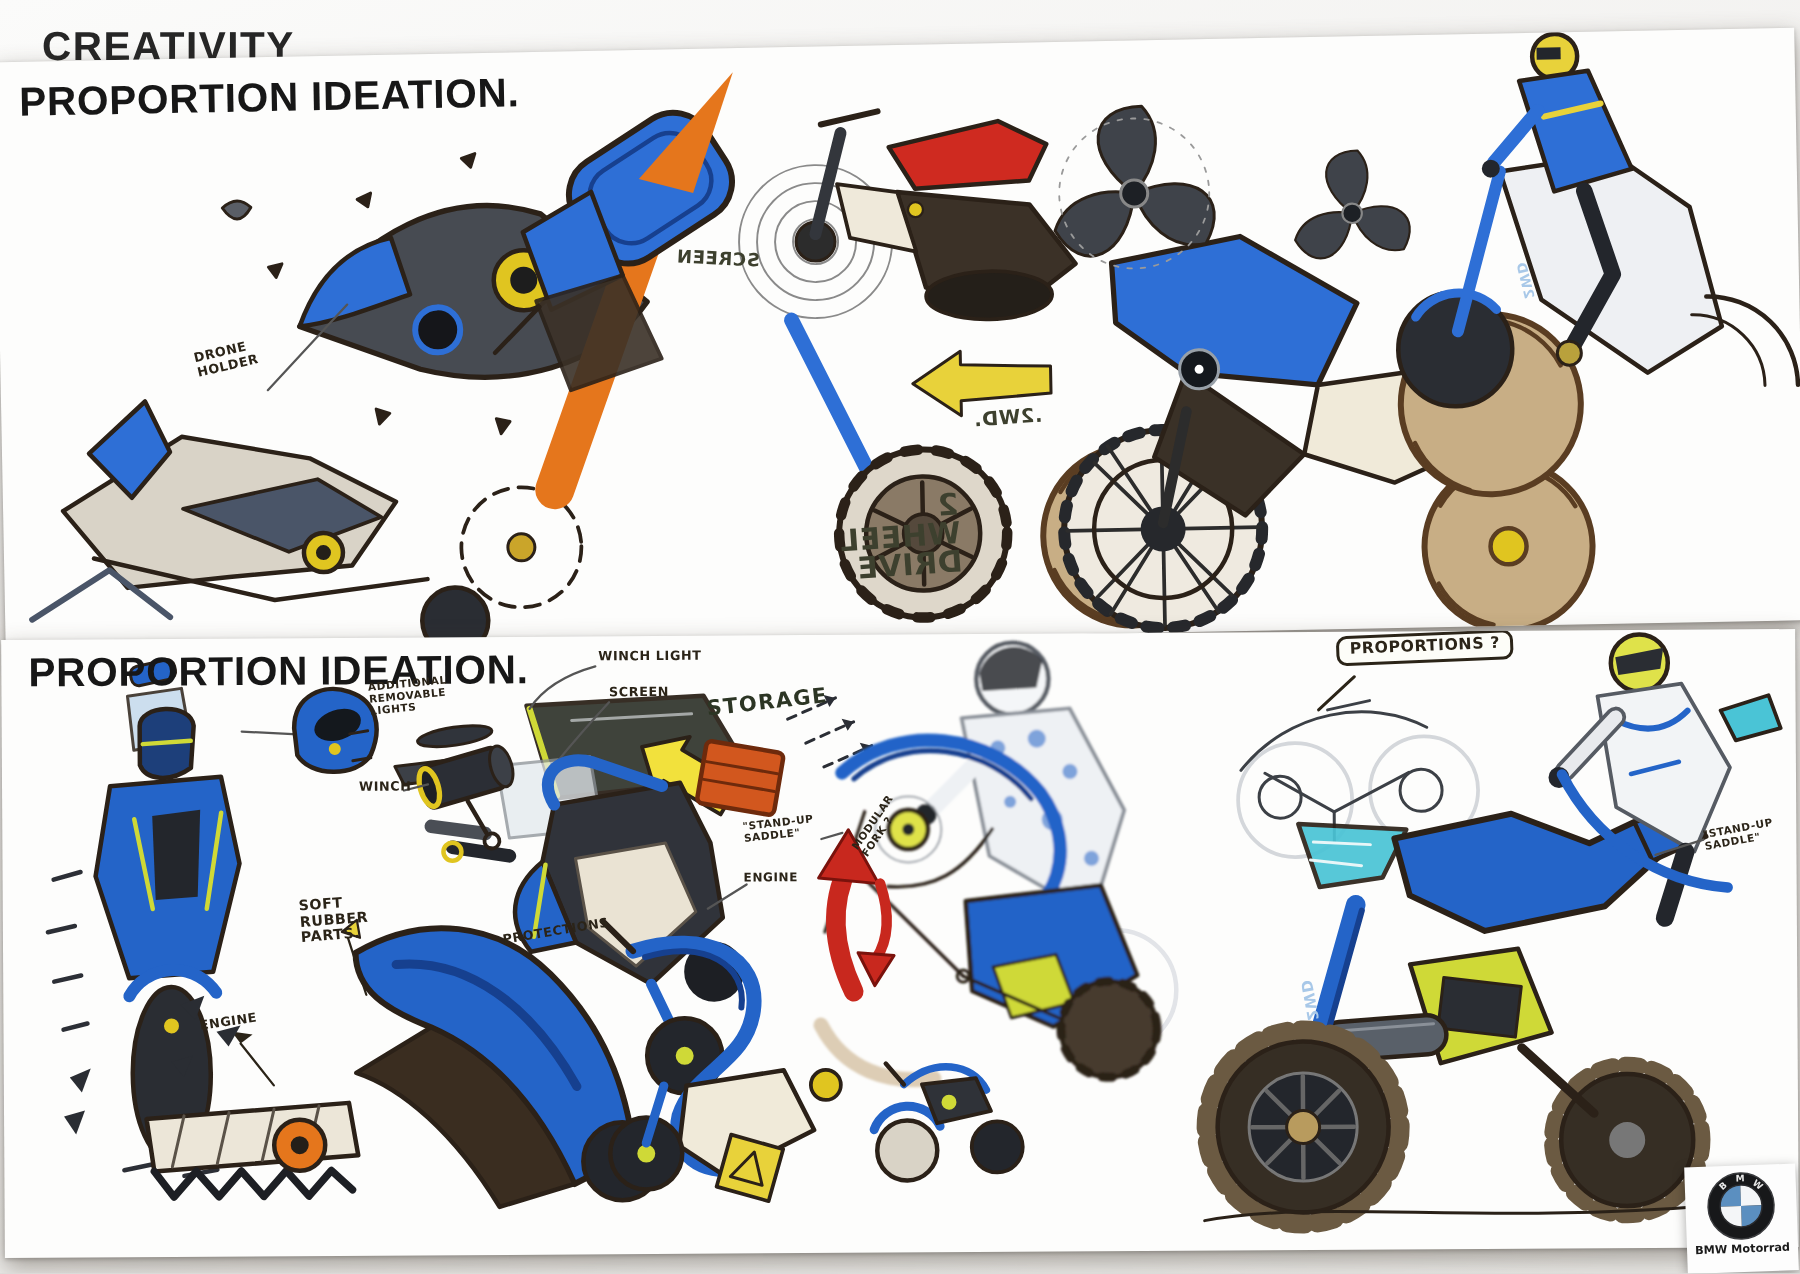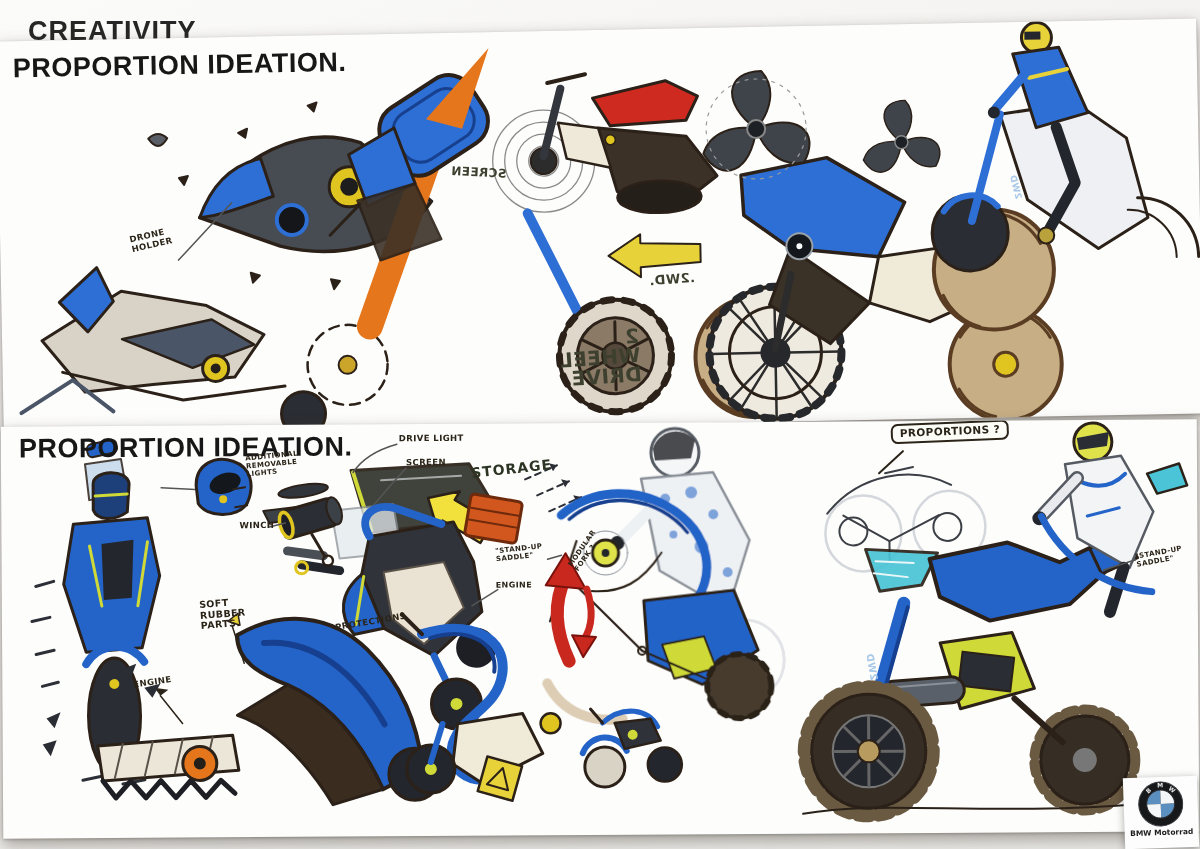--- a/index.html
+++ b/index.html
@@ -448,21 +448,21 @@
         <path d="M1076,58 L1042,94" stroke="#e8eaed" stroke-width="9"></path>
         <circle cx="1038" cy="98" r="7" fill="#23262c"></circle>
         <path d="M1122,148 L1108,192" stroke="#23262c" stroke-width="12"></path>
         <path d="M1040,96 C1062,140 1104,168 1150,172" fill="none" stroke="#2464c8" stroke-width="7"></path>
         <polygon points="1146,54 1178,44 1186,66 1156,74" fill="#4ac4d6" stroke="#2b2118" stroke-width="2.5"></polygon>
         <path d="M1134,140 L1102,150" stroke="#555" stroke-width="1.5"></path>
       </g>
     </svg>
 
     <div class="panel-title">PROPORTION IDEATION.</div>
-    <div class="ann" style="left:398px;top:10px;">DRIVE LIGHT</div>
+    <div class="ann" style="left:398px;top:10px;">WINCH LIGHT</div>
     <div class="ann tiny" style="left:245px;top:27px;width:76px;transform:rotate(-5deg);">ADDITIONAL REMOVABLE LIGHTS</div>
     <div class="ann" style="left:405px;top:34px;">SCREEN</div>
     <div class="ann" style="left:470px;top:38px;font-size:14px;color:#2c3524;letter-spacing:1px;transform:rotate(-6deg);">STORAGE</div>
     <div class="ann" style="left:238px;top:96px;text-align:right;">WINCH</div>
     <div class="ann" style="left:198px;top:172px;width:72px;font-size:9.5px;transform:rotate(-4deg);">SOFT RUBBER PARTS.</div>
     <div class="ann" style="left:333px;top:193px;transform:rotate(-9deg);">PROTECTIONS</div>
     <div class="ann" style="left:131px;top:252px;transform:rotate(-8deg);">ENGINE</div>
     <div class="ann" style="left:494px;top:158px;font-size:8px;">ENGINE</div>
     <div class="ann tiny" style="left:494px;top:122px;width:52px;transform:rotate(-6deg);">"STAND-UP SADDLE"</div>
     <div class="ann tiny" style="left:562px;top:118px;width:48px;transform:rotate(-55deg);">MODULAR FORK ?</div>

